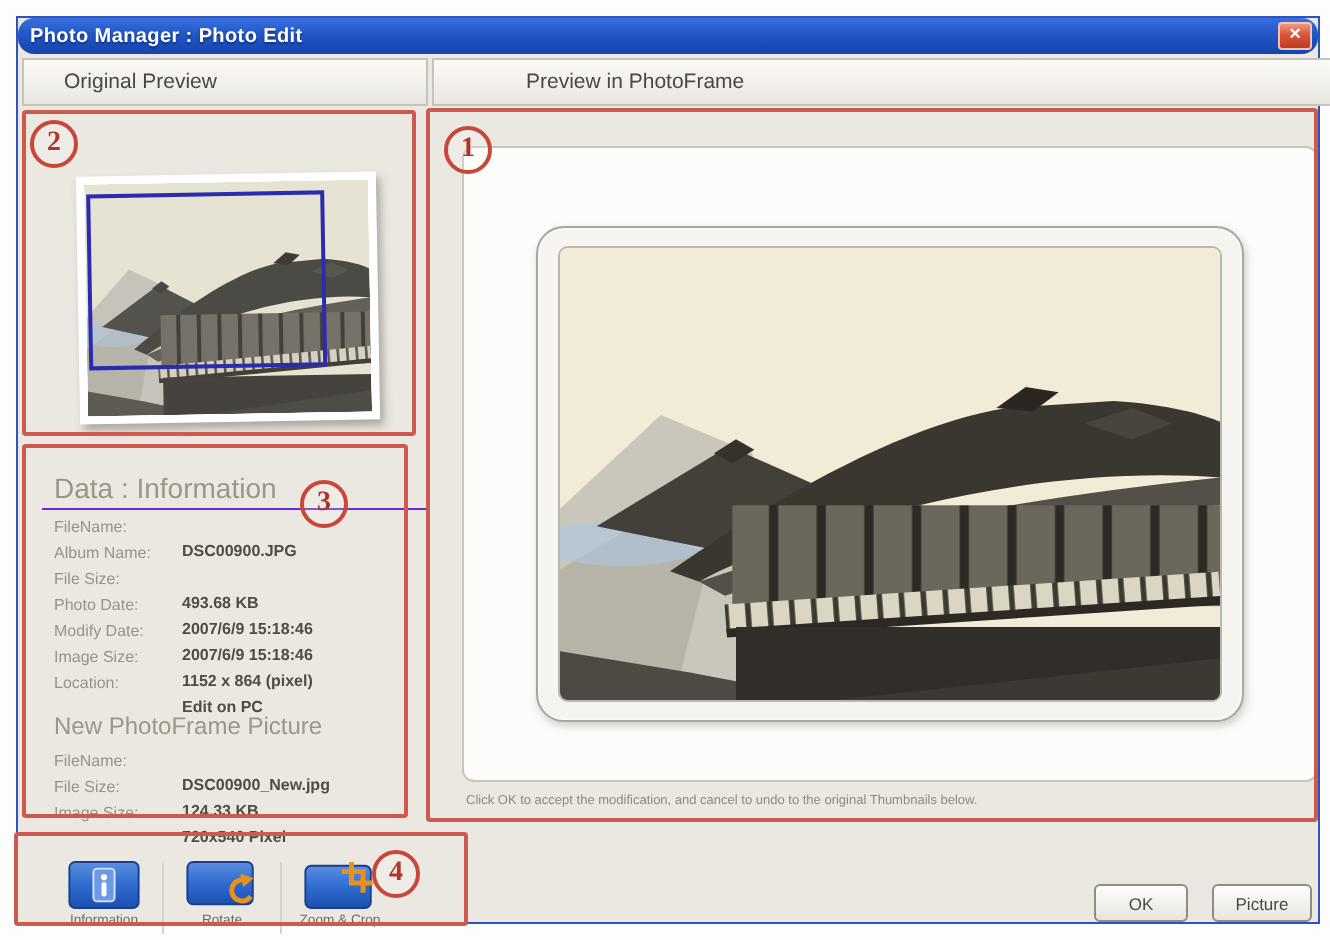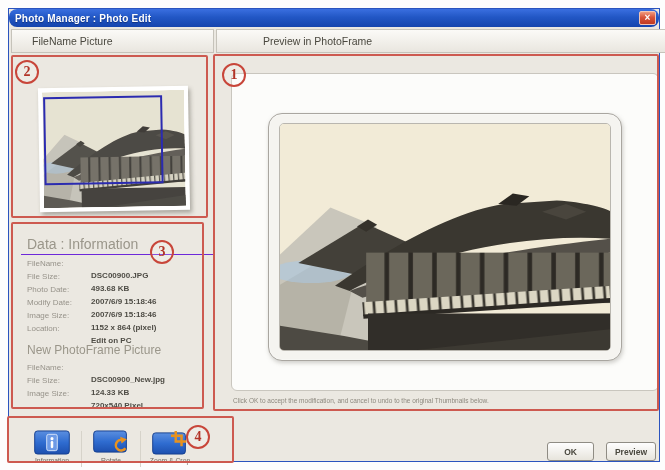--- a/index.html
+++ b/index.html
@@ -79,21 +79,21 @@
               cursor:pointer; }
   .tool-icon { width:38px; height:25px; position:relative; }
   .tool-icon svg { width:100%; height:100%; display:block; }
   .tool-label { font-size:6.8px; color:#6e6b62; margin-top:2px; white-space:nowrap; }
   .tool-sep { width:1px; height:36px; background:#d6d3ca; margin:1px 2px 0 2px; }
 
   
   .btn { position:absolute; top:433px; height:19px;
          background:linear-gradient(#fefefe,#e7e4dc);
          border:1px solid #8f8c84; border-radius:3px; font-size:8.5px; color:#4a483f;
-         display:flex; align-items:center; justify-content:center; cursor:pointer;font-weight:bold; }
+         display:flex; align-items:center; justify-content:center; cursor:pointer; }
   .btn-ok { left:538px; width:47px; }
   .btn-cancel { left:597px; width:50px; }
 
   .hidden-defs { position:absolute; width:0; height:0; overflow:hidden; }
 </style>
 </head>
 <body>
 
 <svg class="hidden-defs" aria-hidden="true">
   <defs>
@@ -136,41 +136,45 @@
 
 <div class="page">
   <div class="window">
 
     <div class="titlebar">
       <span class="title">Photo Manager : Photo Edit</span>
       <span class="closebtn">×</span>
     </div>
 
     <div class="phead phead-left">
-      <span>FileName Picture</span>
+      <span>Original Preview</span>
     </div>
     <div class="phead phead-right">
       <span>Preview in PhotoFrame</span>
     </div>
 
     <div class="thumb">
       <div class="thumb-img">
         <svg>
             <use href="#temple-art"></use>
           </svg>
       </div>
       <div class="sel-rect"></div>
     </div>
 
     <div class="info">
       <div class="info-title">Data : Information</div>
       <div class="info-rows">
         <div class="info-row">
           <span class="lbl">FileName:</span>
           <span class="val">DSC00900.JPG</span>
+        </div>
+        <div class="info-row">
+          <span class="lbl">Album Name:</span>
+          <span class="val"></span>
         </div>
         <div class="info-row">
           <span class="lbl">File Size:</span>
           <span class="val">493.68 KB</span>
         </div>
         <div class="info-row">
           <span class="lbl">Photo Date:</span>
           <span class="val">2007/6/9 15:18:46</span>
         </div>
         <div class="info-row">
@@ -244,21 +248,21 @@
             <rect x="1" y="3" width="34" height="22" rx="3" fill="url(#iconblue)" stroke="#16408f"></rect>
             <path d="M25,1 v11 h11" fill="none" stroke="#e8921e" stroke-width="2.6"></path>
             <path d="M20,6 h11 v11" fill="none" stroke="#e8921e" stroke-width="2.6"></path>
           </svg>
         </div>
         <div class="tool-label">Zoom &amp; Crop</div>
       </div>
     </div>
 
     <div class="btn btn-ok">OK</div>
-    <div class="btn btn-cancel">Preview</div>
+    <div class="btn btn-cancel">Picture</div>
   </div>
 
   <div class="ann-box" style="left:213px; top:54px; width:446px; height:357px;"></div>
   <div class="ann-box" style="left:11px; top:55px; width:197px; height:163px;"></div>
   <div class="ann-box" style="left:11px; top:222px; width:193px; height:187px;"></div>
   <div class="ann-box" style="left:7px; top:416px; width:227px; height:47px;"></div>
   <span class="ann-num" style="left:222px; top:63px;">1</span>
   <span class="ann-num" style="left:15px; top:60px;">2</span>
   <span class="ann-num" style="left:150px; top:240px;">3</span>
   <span class="ann-num" style="left:186px; top:425px;">4</span>

